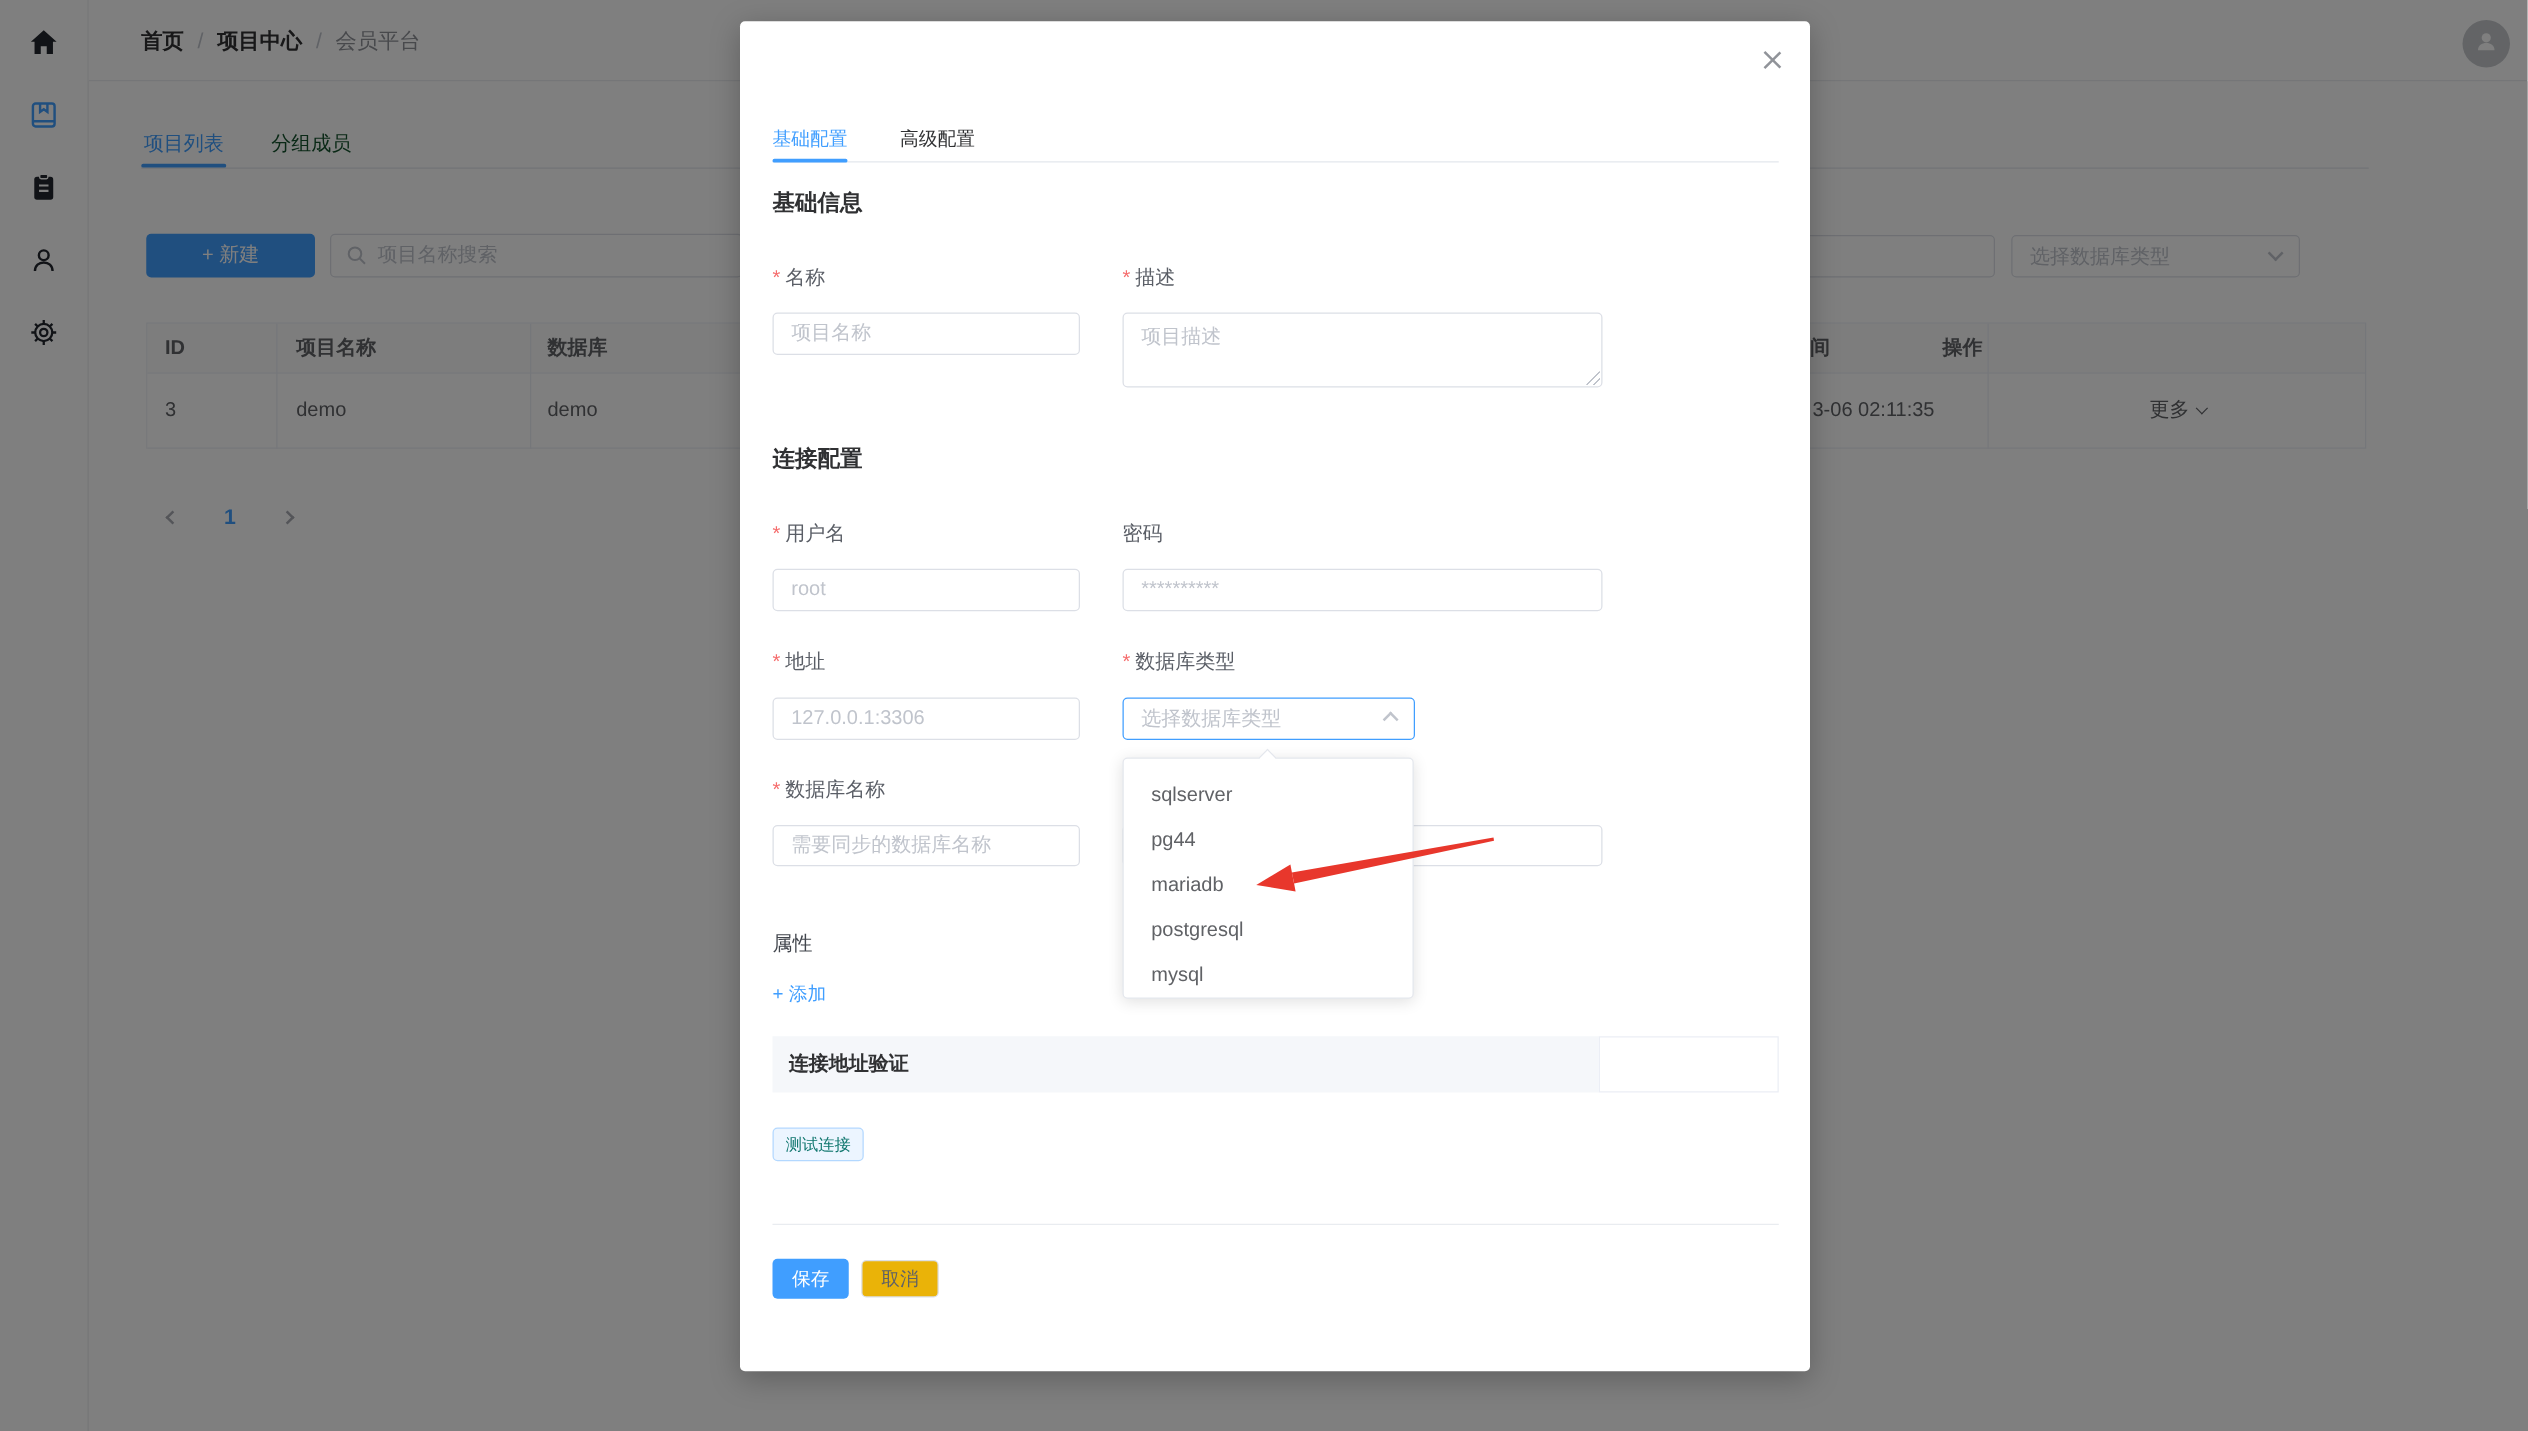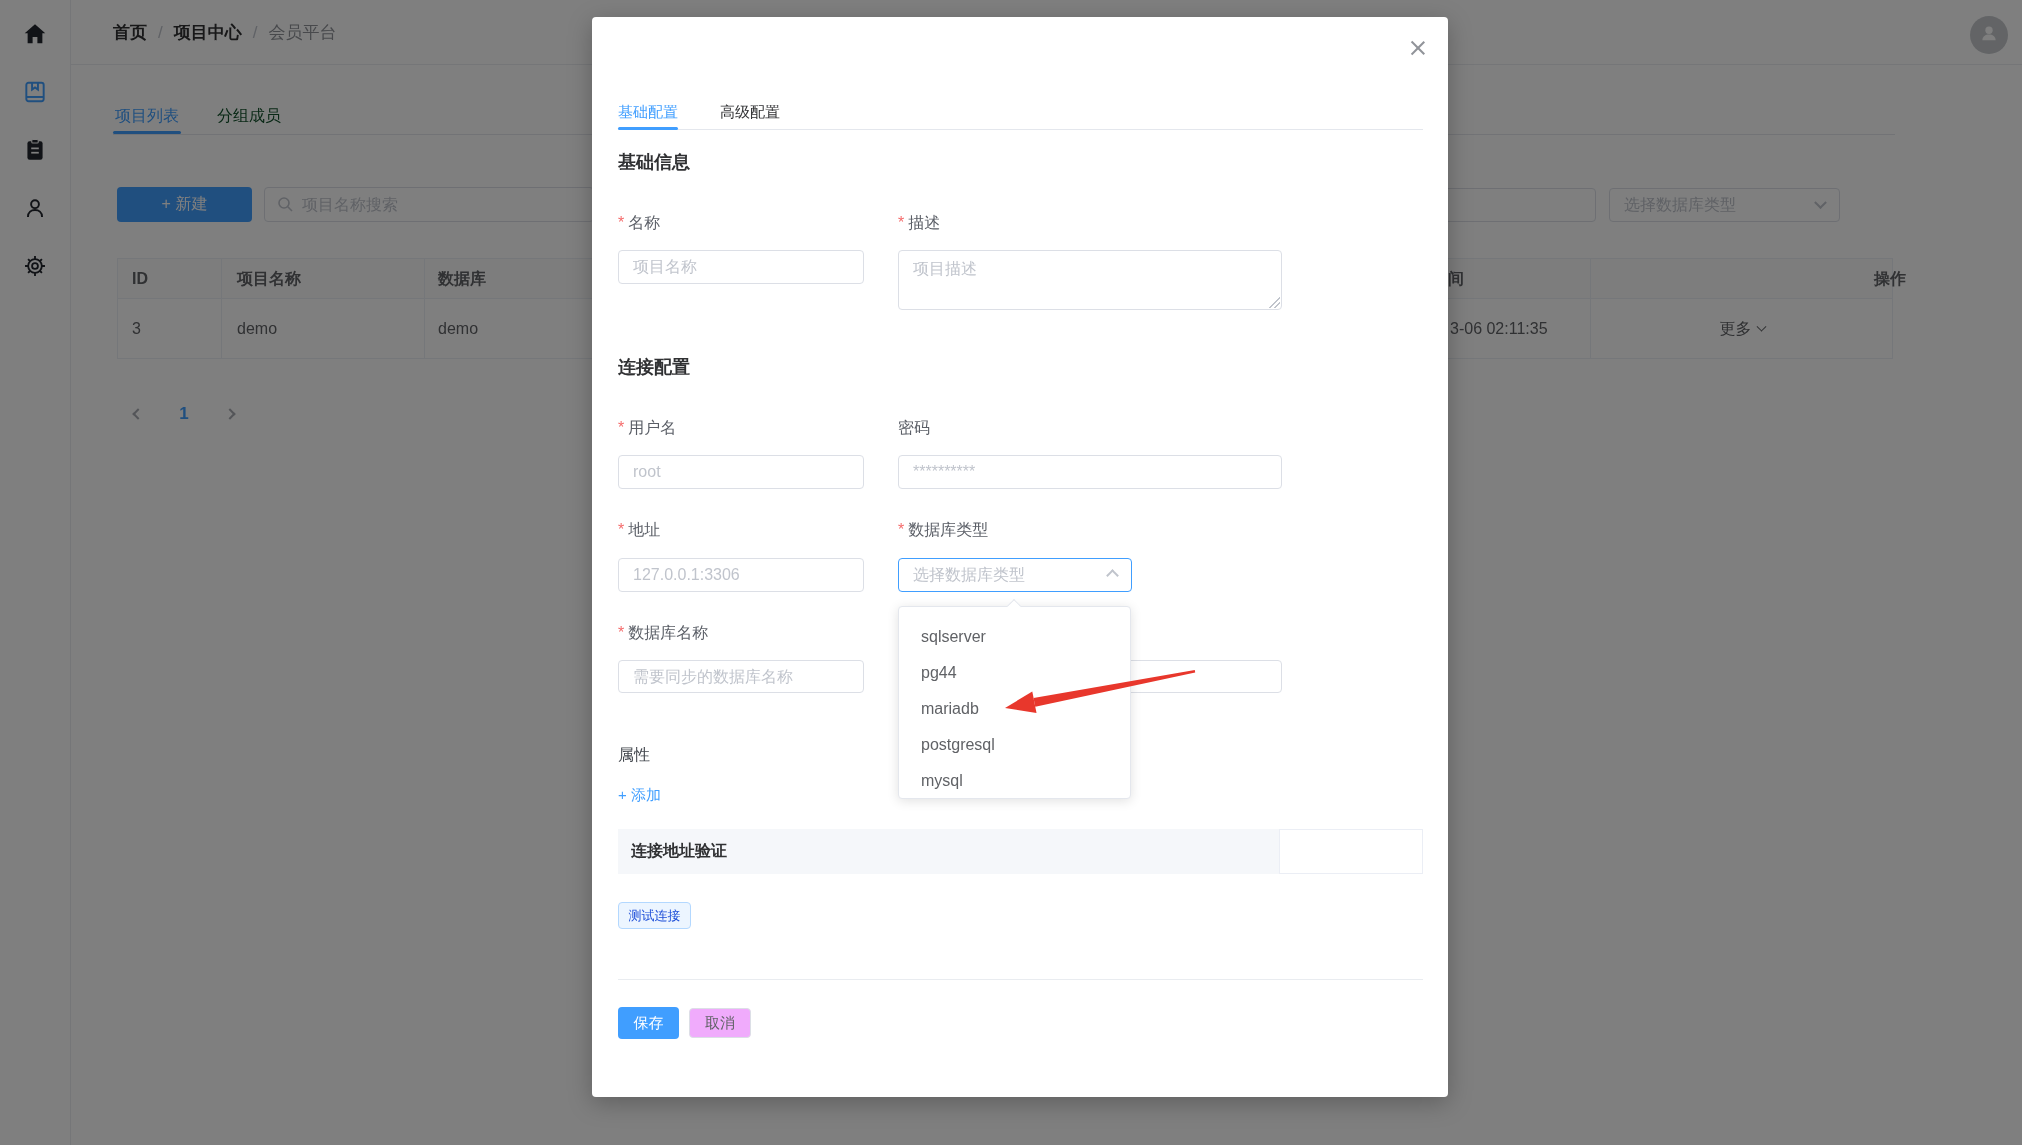--- a/index.html
+++ b/index.html
@@ -119,27 +119,27 @@
   .m-attr-label { position:absolute; left:26px; top:728px; font-size:16px; color:#42464d; }
   .m-add-link { position:absolute; left:26px; top:769px; font-size:15px; color:#409eff; cursor:pointer;text-align:center; }
 
   .vbar-gray { position:absolute; left:26px; top:812px; width:661px; height:45px;
     background:#f5f7fa; display:flex; align-items:center; padding-left:13px;
     font-size:16px; font-weight:bold; color:#303133; }
   .vbar-white { position:absolute; left:687px; top:812px; width:144px; height:45px;
     background:#fff; border:1px solid #ebeef5; }
 
   .btn-test { position:absolute; left:26px; top:885px; width:73px; height:27px;
-    background:#ecf5ff; border:1px solid #b3d8ff; border-radius:4px; color:#1d4ed8;
+    background:#ecf5ff; border:1px solid #b3d8ff; border-radius:4px; color:#0f766e;
     font-size:13px; cursor:pointer; font-family:inherit; }
   .m-divider { position:absolute; left:26px; top:962px; width:805px; height:1px; background:#e9ecf0; }
   .btn-save { position:absolute; left:26px; top:990px; width:61px; height:32px;
     background:#409eff; border:none; border-radius:4px; color:#fff; font-size:15px; cursor:pointer; font-family:inherit; }
   .btn-cancel { position:absolute; left:97px; top:991px; width:62px; height:30px;
-    background:#f0abfc; border:1px solid #dcdfe6; border-radius:4px; color:#606266; font-size:15px; cursor:pointer; font-family:inherit; }
+    background:#eab308; border:1px solid #dcdfe6; border-radius:4px; color:#606266; font-size:15px; cursor:pointer; font-family:inherit; }
 </style>
 </head>
 <body>
 
 <div class="sidebar">
   <div class="side-icon">
     <span>
       <svg width="26" height="26" viewBox="0 0 24 24">
           <path d="M12 3 L21.5 11.4 h-2.7 V20.5 h-4.6 v-5.8 h-4.4 v5.8 H5.2 V11.4 H2.5 Z" fill="#23272e"></path>
         </svg>
@@ -221,21 +221,21 @@
   <span class="placeholder-text">选择数据库类型</span>
   <span class="chev down"></span>
 </div>
 
 <div class="table">
   <div class="thead">
     <span class="tcell" style="left:14px;">ID</span>
     <span class="tcell" style="left:119px;">项目名称</span>
     <span class="tcell" style="left:320px;">数据库</span>
     <span class="tcell" style="left:1330px;">间</span>
-    <span class="tcell" style="left:1484px; width:304px; text-align:right;">操作</span>
+    <span class="tcell" style="left:1436px; width:304px; text-align:left;">操作</span>
   </div>
   <div class="trow">
     <span class="trow-cell" style="left:14px;">3</span>
     <span class="trow-cell" style="left:119px;">demo</span>
     <span class="trow-cell" style="left:320px;">demo</span>
     <span class="trow-cell" style="left:1332px;">3-06 02:11:35</span>
     <span class="trow-cell" style="left:1472px; width:304px; text-align:center;">
       <span class="more-link">
           <span>更多</span>
           <span class="chev small down"></span>

